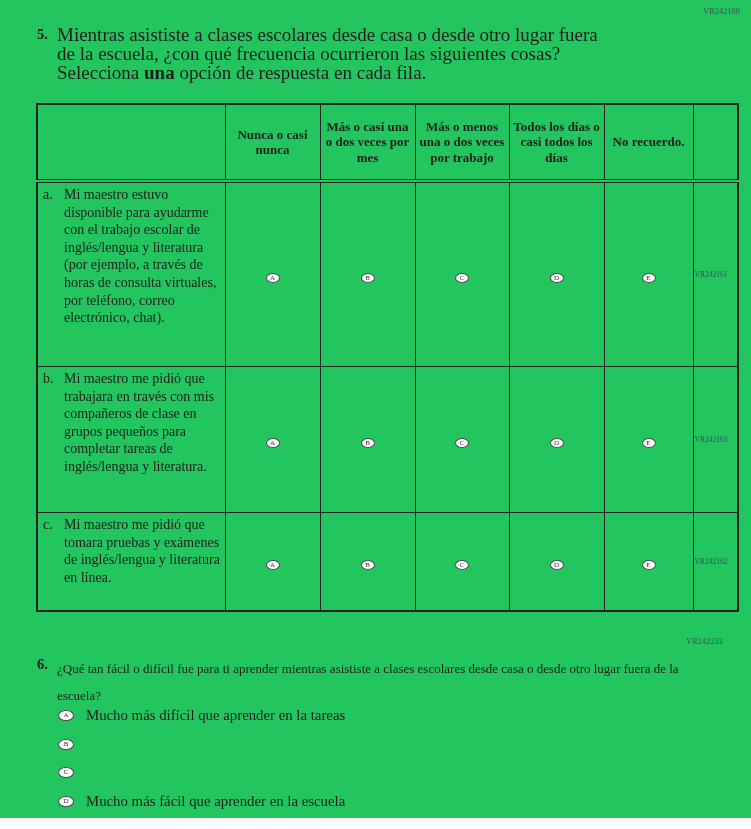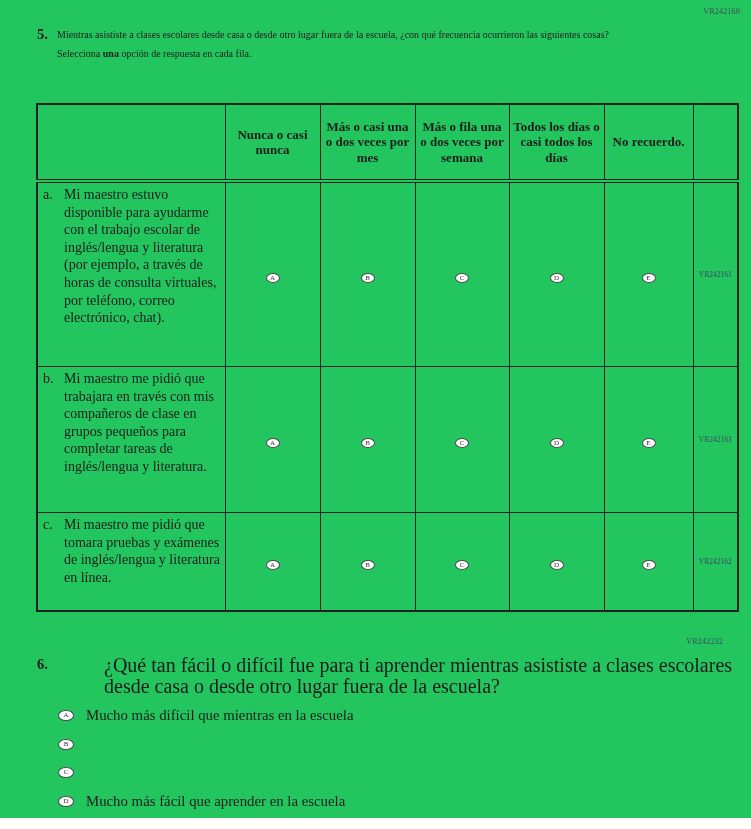--- a/index.html
+++ b/index.html
@@ -19,22 +19,22 @@
     font-family:"Liberation Serif", serif;
   }
   .vr-top { top:7px; right:11px; }
   .vr-mid { top:637px; right:28px; }
 
   
   .question { position:absolute; display:flex; }
   .q5 { top:25px; left:37px; }
   .q6 { top:655px; left:37px; }
   .q-num { font-weight:bold; font-size:14.5px; line-height:19px; width:20px; flex:0 0 20px; }
-  .q5 .q-text { width:556px; font-size:10px; line-height:19px; }
-  .q6 .q-text { width:648px; font-size:20px; line-height:21px;margin-left:47px; }
+  .q5 .q-text { width:556px; font-size:19px; line-height:19px; }
+  .q6 .q-text { width:648px; font-size:13px; line-height:27px; }
   .bold-inline { font-weight:bold; }
 
   
   table.freq {
     position:absolute; top:103px; left:36px;
     width:701px;
     border-collapse:collapse;
     table-layout:fixed;
     border:2px solid #222222;
   }
@@ -49,21 +49,21 @@
   td.row-label {
     vertical-align:top;
     padding:3px 2px 2px 5px;
     font-size:14px; line-height:17.6px;
   }
   .label-flex { display:flex; }
   .row-letter { flex:0 0 21px; }
   .row-text { flex:1; padding-right:2px; }
   td.bubble-cell { text-align:center; vertical-align:middle; }
   td.vr-cell {
-    text-align:center; vertical-align:middle;
+    vertical-align:middle;
     font-size:7.5px; color:#3d4a63; padding:0 1px;
   }
   tr.row-a td { height:178px; }
   tr.row-b td { height:140px; }
   tr.row-c td { height:92px; }
 
   
   .bubble {
     display:inline-flex;
     width:14px; height:10px;
@@ -103,21 +103,21 @@
       <col style="width:94px">
       <col style="width:95px">
       <col style="width:89px">
       <col style="width:45px">
     </colgroup>
     <tbody>
         <tr>
       <th></th>
       <th>Nunca o casi nunca</th>
       <th>Más o casi una o dos veces por mes</th>
-      <th>Más o fila una o dos veces por semana</th>
+      <th>Más o menos una o dos veces por trabajo</th>
       <th>Todos los días o casi todos los días</th>
       <th>No recuerdo.</th>
       <th></th>
     </tr>
     <tr class="row-a">
       <td class="row-label">
         <div class="label-flex">
           <span class="row-letter">a.</span>
           <span class="row-text">Mi maestro estuvo disponible para ayudarme con el trabajo escolar de inglés/lengua y literatura (por ejemplo, a través de horas de consulta virtuales, por teléfono, correo electrónico, chat).</span>
         </div>
@@ -163,21 +163,21 @@
   <div class="vr-code vr-mid">VR242232</div>
 
   <div class="question q6">
     <div class="q-num">6.</div>
     <div class="q-text">¿Qué tan fácil o difícil fue para ti aprender mientras asististe a clases escolares desde casa o desde otro lugar fuera de la escuela?</div>
   </div>
 
   <div class="options">
     <div class="option">
       <span class="bubble">A</span>
-      <span class="option-text">Mucho más difícil que mientras en la escuela</span>
+      <span class="option-text">Mucho más difícil que aprender en la tareas</span>
     </div>
     <div class="option">
       <span class="bubble">B</span>
     </div>
     <div class="option">
       <span class="bubble">C</span>
     </div>
     <div class="option">
       <span class="bubble">D</span>
       <span class="option-text">Mucho más fácil que aprender en la escuela</span>

